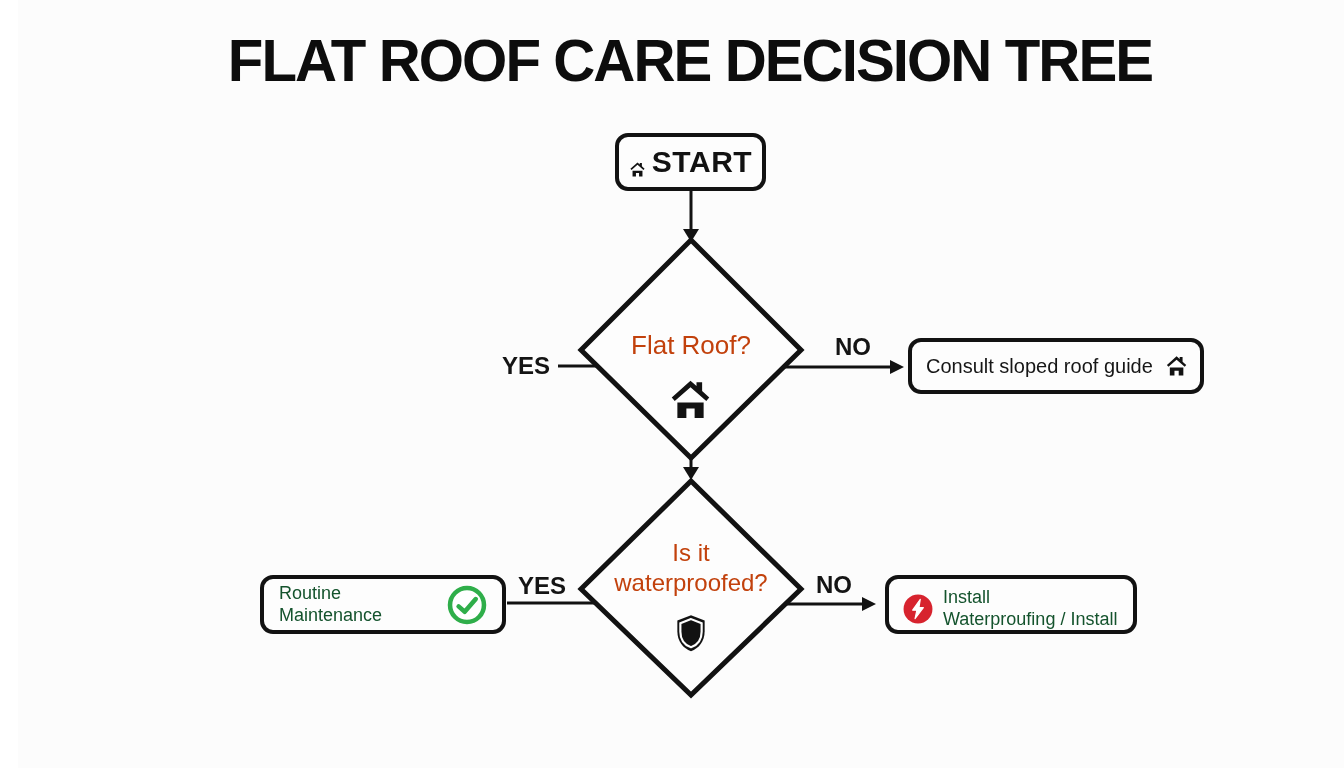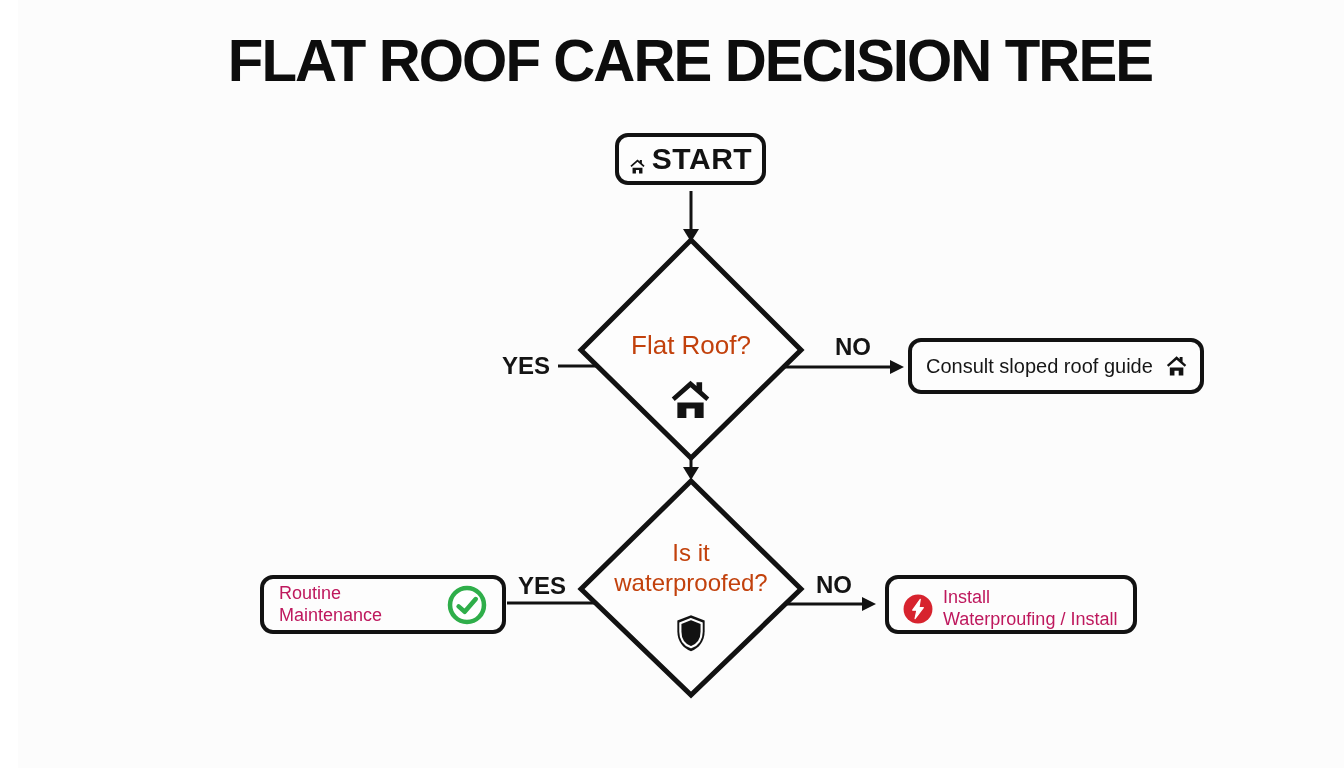--- a/index.html
+++ b/index.html
@@ -35,21 +35,21 @@
     position: absolute;
     box-sizing: border-box;
     background: #fdfdfd;
     border: 4px solid #121212;
     border-radius: 13px;
     display: flex;
     align-items: center;
   }
   .start-box {
     left: 597px; top: 133px;
-    width: 151px; height: 52px;
+    width: 151px; height: 58px;
     justify-content: center;
     gap: 6px;
   }
   .start-box .label {
     font-size: 30px;
     font-weight: bold;
     letter-spacing: 0.5px;
   }
   .start-box .icon-house { margin-top: 14px; }
   .consult-box {
@@ -68,21 +68,21 @@
     left: 242px; top: 575px;
     width: 246px; height: 59px;
     padding: 0 14px 0 15px;
   }
   .install-box {
     left: 867px; top: 575px;
     width: 252px; height: 59px;
     padding: 8px 8px 0 12px;
     gap: 8px;
   }
-  .two-line { font-size: 18px; line-height: 1.22; color: #be185d; }
+  .two-line { font-size: 18px; line-height: 1.22; color: #14532d; }
   .routine-box .two-line { flex: 1; }
   .branch-label {
     position: absolute;
     font-size: 24px;
     font-weight: bold;
     color: #141414;
     white-space: nowrap;
   }
   .diamond-text {
     position: absolute;

